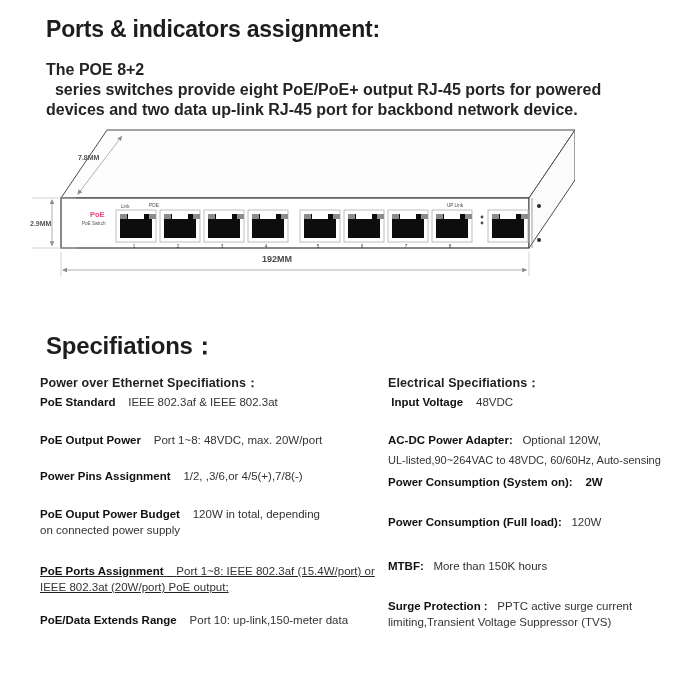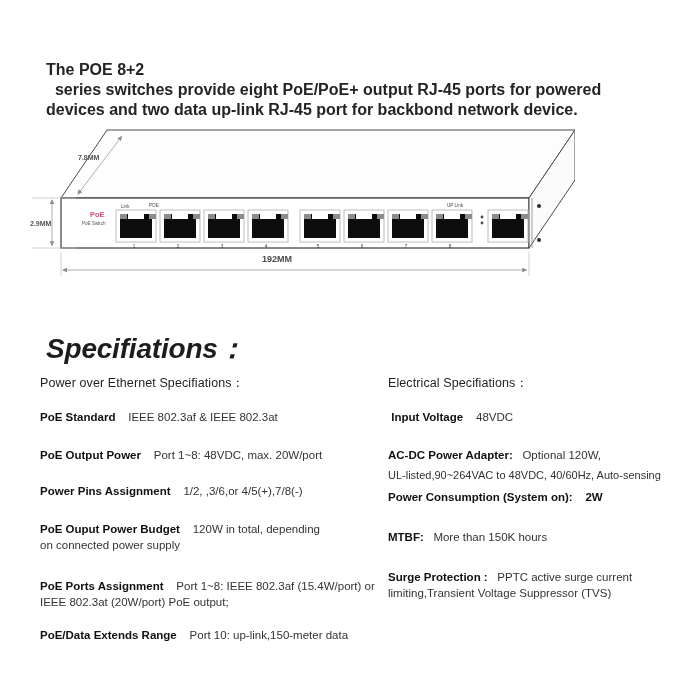--- a/index.html
+++ b/index.html
@@ -15,21 +15,21 @@
 
   
   .h1{
     position:absolute;
     font-size:23px;
     font-weight:bold;
     letter-spacing:-0.2px;
     color:#1d1d1d;
   }
   #title-ports{left:46px;top:16px;}
-  #title-specs{left:46px;top:330px;font-size:28px;font-style:italic;}
+  #title-specs{left:46px;top:330px;font-size:24px;}
 
   .intro{
     position:absolute;
     left:46px;top:60px;width:600px;
     font-size:16px;
     font-weight:bold;
     line-height:20px;
     color:#242424;
   }
   .intro .reg{font-weight:bold;}
@@ -42,54 +42,55 @@
   }
   .diagram svg{display:block;}
 
   
   .col{position:absolute;font-size:11.5px;color:#232323;}
   #col-left{left:40px;top:375px;width:345px;}
   #col-right{left:388px;top:375px;width:300px;}
 
   .col-head{
     font-size:12.5px;
-    font-weight:normal;
+    font-weight:bold;
     color:#1f1f1f;
-    margin-bottom:17px;
+    margin-bottom:2px;
     letter-spacing:0.1px;
   }
   .row{
     margin-bottom:17px;
     line-height:16px;
   }
   .lbl{font-weight:bold;color:#111;text-align:center;}
   .val{font-weight:normal;color:#333;}
   .sub{display:block;color:#333;}
   .nbsp{white-space:pre;}
 
   
   #col-left .row.r1{margin-top:0;margin-bottom:22px;}
   #col-left .row.r2{margin-bottom:42px;}
   #col-left .row.r3{margin-bottom:20px;}
   #col-left .row.r4{margin-bottom:22px;}
   #col-left .row.r5{margin-bottom:25px;}
-  #col-left .row.r6{}
+  #col-left .row.r6{text-decoration:underline;}
 
   #col-right .row.e1{margin-bottom:22px;}
   #col-right .row.e2{margin-bottom:6px;}
   #col-right .row.e4{margin-bottom:24px;}
   #col-right .row.e5{margin-bottom:28px;}
   #col-right .row.e6{margin-bottom:24px;}
   #col-right .ul-line{font-size:11px;color:#333;margin-bottom:8px;}
 </style>
 </head>
 <body>
 
 <div class="page">
 
+  <div class="h1" id="title-ports">Ports &amp; indicators assignment:</div>
 
   <div class="intro">
     <span>The </span><span class="reg">POE 8+2</span><span class="nbsp">  series switches provide eight PoE/PoE+ output RJ-45 ports for powered</span><br>
     <span>devices and two data up-link RJ-45 port for backbond network device.</span>
   </div>
 
   <div class="diagram">
     <svg width="545" height="160" viewBox="0 0 545 160" xmlns="http://www.w3.org/2000/svg">
       <defs>
         <marker id="ar" markerWidth="7" markerHeight="7" refX="6" refY="3" orient="auto">
@@ -271,28 +272,33 @@
       <span>&nbsp;&nbsp;</span>
       <span class="val">48VDC</span>
     </div>
 
     <div class="row e2">
       <span class="lbl">AC-DC Power Adapter:</span>
       <span>&nbsp;</span>
       <span class="val">Optional 120W,</span>
     </div>
 
-    <div class="ul-line">UL-listed,90~264VAC to 48VDC, 40/60Hz, Auto-sensing</div>
+    <div class="ul-line">UL-listed,90~264VAC to 48VDC, 60/60Hz, Auto-sensing</div>
 
     <div class="row e4">
       <span class="lbl">Power Consumption (System on):</span>
       <span>&nbsp;&nbsp;</span>
       <span class="lbl">2W</span>
     </div>
 
+    <div class="row e5">
+      <span class="lbl">Power Consumption (Full load):</span>
+      <span>&nbsp;</span>
+      <span class="val">120W</span>
+    </div>
 
     <div class="row e6">
       <span class="lbl">MTBF:</span>
       <span>&nbsp;</span>
       <span class="val">More than 150K hours</span>
     </div>
 
     <div class="row">
       <span class="lbl">Surge Protection :</span>
       <span>&nbsp;</span>

